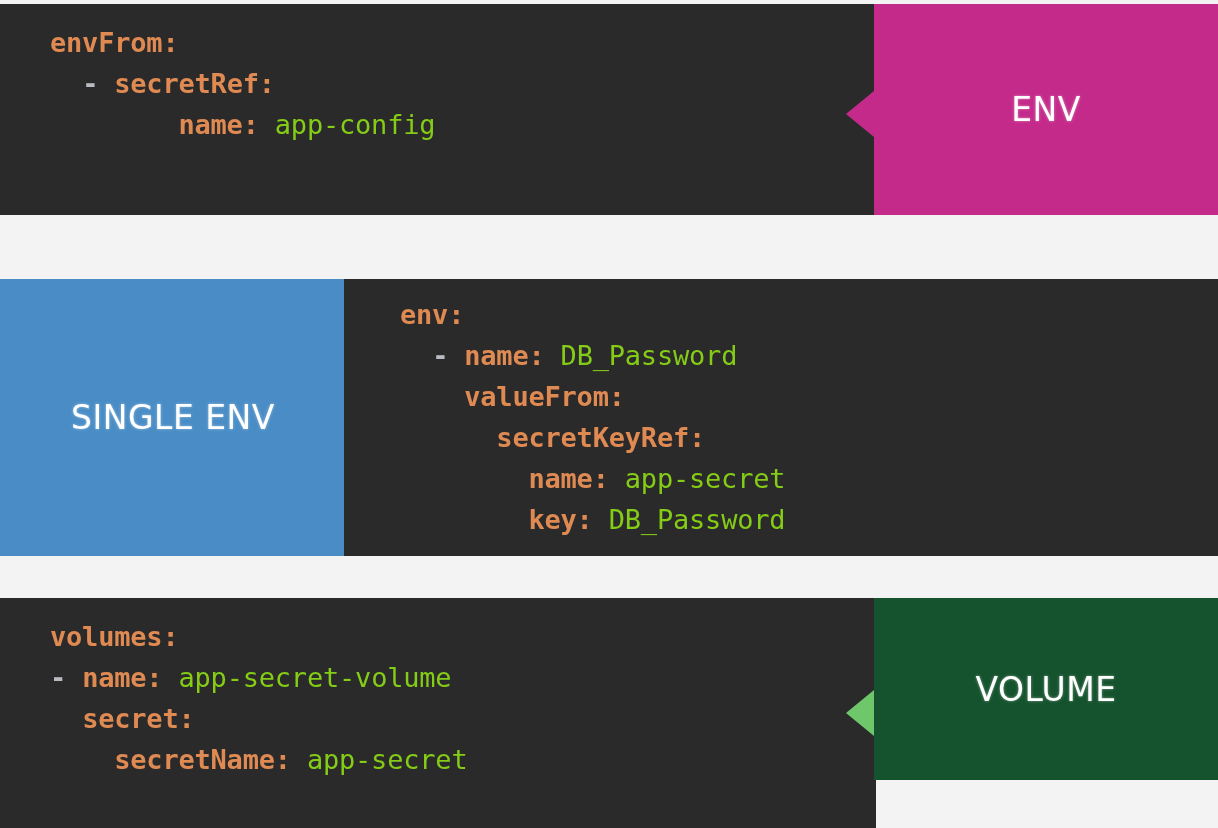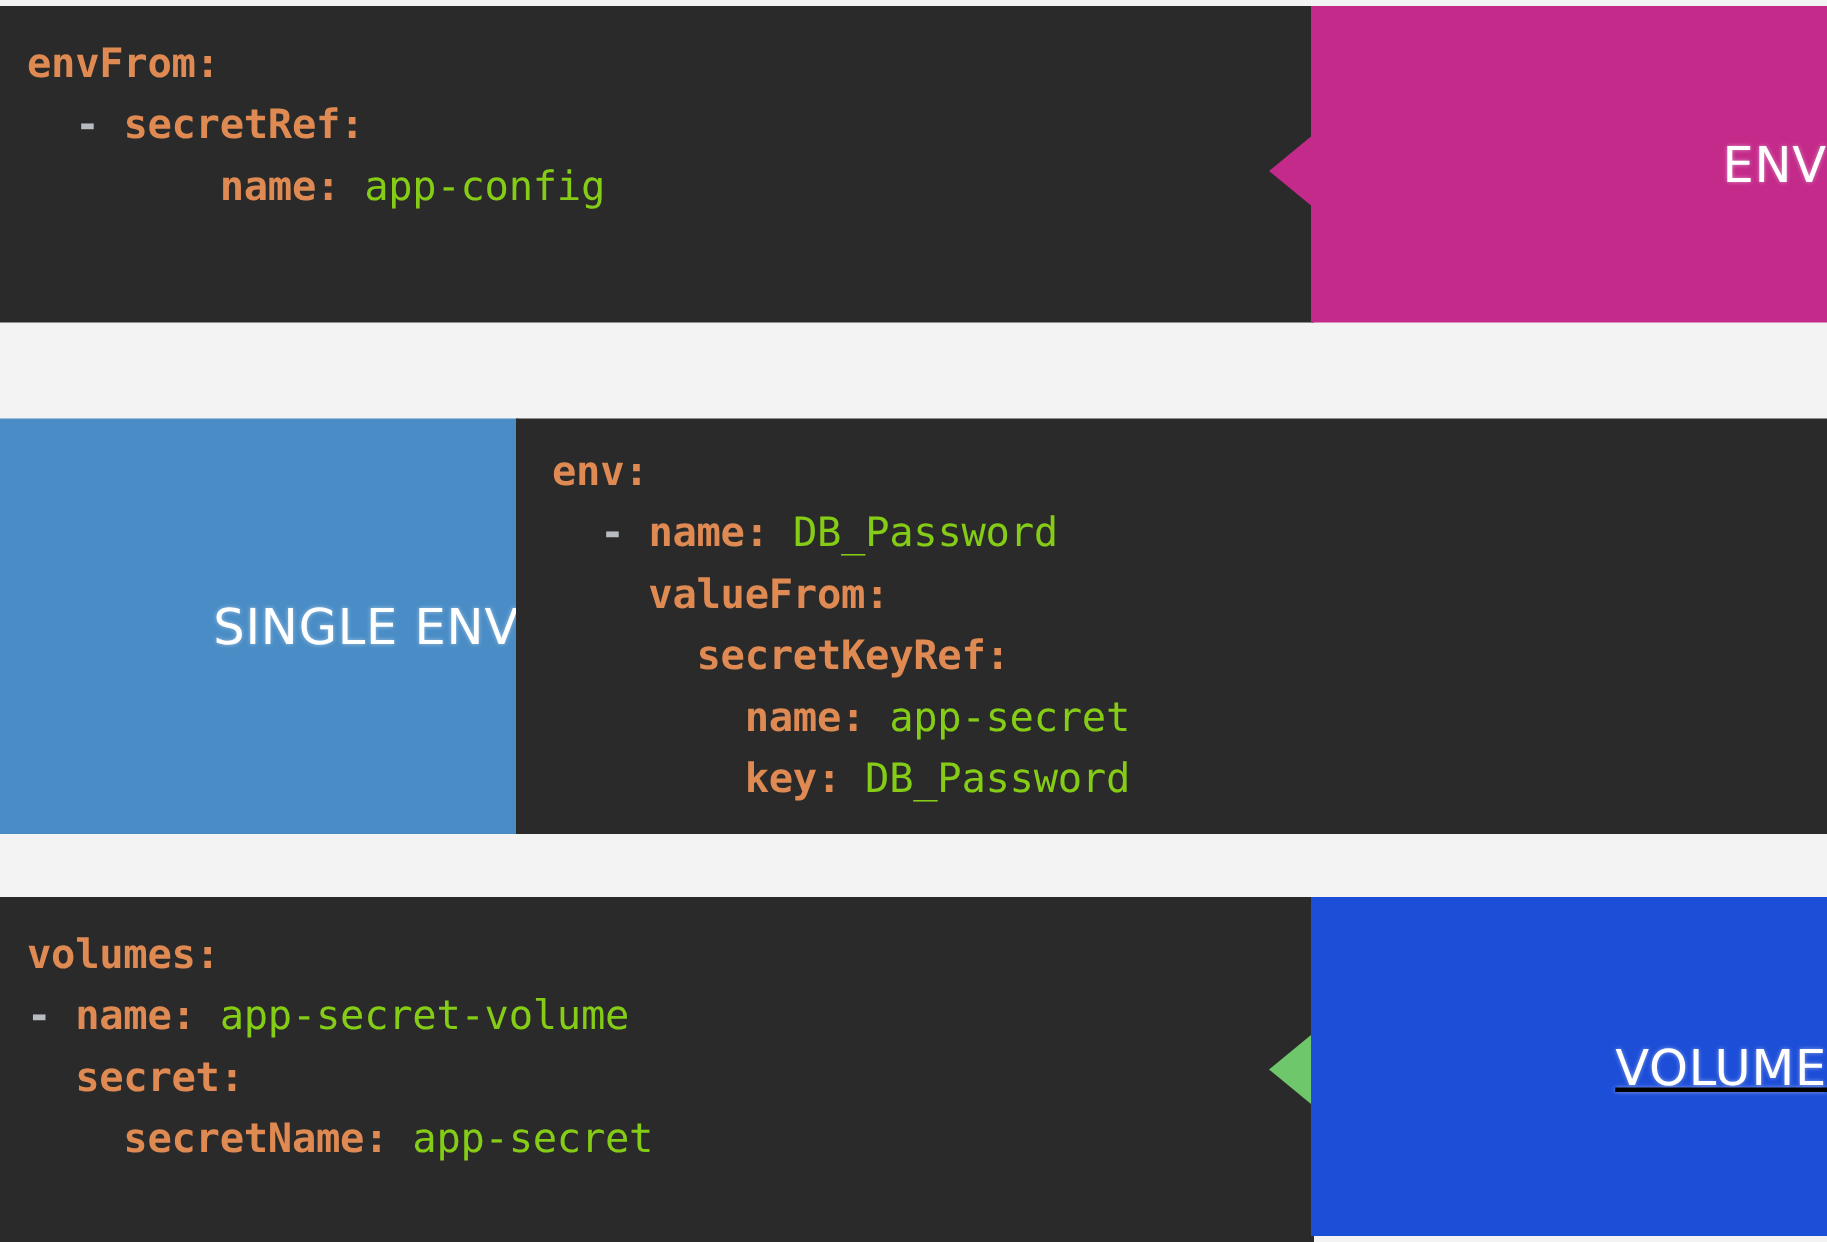--- a/index.html
+++ b/index.html
@@ -29,39 +29,39 @@
     overflow: hidden;
   }
   .code-lines {
     position: absolute;
     white-space: pre;
     font-family: "DejaVu Sans Mono", "Liberation Mono", monospace;
     font-size: 27px;
     line-height: 41px;
     letter-spacing: -0.2px;
   }
-  .ln { display: block; }
+  .ln { display: block; margin-left: 32px; }
   .k {
     color: #df8a52;
     font-weight: bold;
   }
   .v {
     color: #84cc16;
   }
   .d {
     color: #b8bcc2;
     font-weight: bold;
   }
 
   
   .label-panel {
     position: absolute;
     display: flex;
     align-items: center;
-    justify-content: flex-end;
+    justify-content: center;
     box-sizing: border-box;
   }
   .label-panel .label-text {
     color: #ffffff;
     font-family: "DejaVu Sans", "Liberation Sans", sans-serif;
     font-size: 33px;
     font-weight: 400;
     letter-spacing: 0.5px;
     text-shadow: 0 0 3px rgba(255,255,255,0.45);
   }
@@ -111,23 +111,22 @@
     left: 344px; top: 279px; width: 893px; height: 277px;
   }
   #panel-env-code .code-lines { left: 24px; top: 15px; }
 
   #panel-volumes-code {
     left: 0; top: 598px; width: 876px; height: 284px;
   }
   #panel-volumes-code .code-lines { left: 18px; top: 18px; }
 
   #panel-volume-label {
-    left: 874px; top: 598px; width: 344px; height: 226px;
-    background: #1d4ed8;
-    text-decoration: underline;
+    left: 874px; top: 598px; width: 344px; height: 182px;
+    background: #14532d;
   }
   #notch-volume {
     left: -28px; top: 92px;
     border-right: 28px solid #6fc76b;
   }
 </style>
 </head>
 <body>
 
 <div class="stage">

